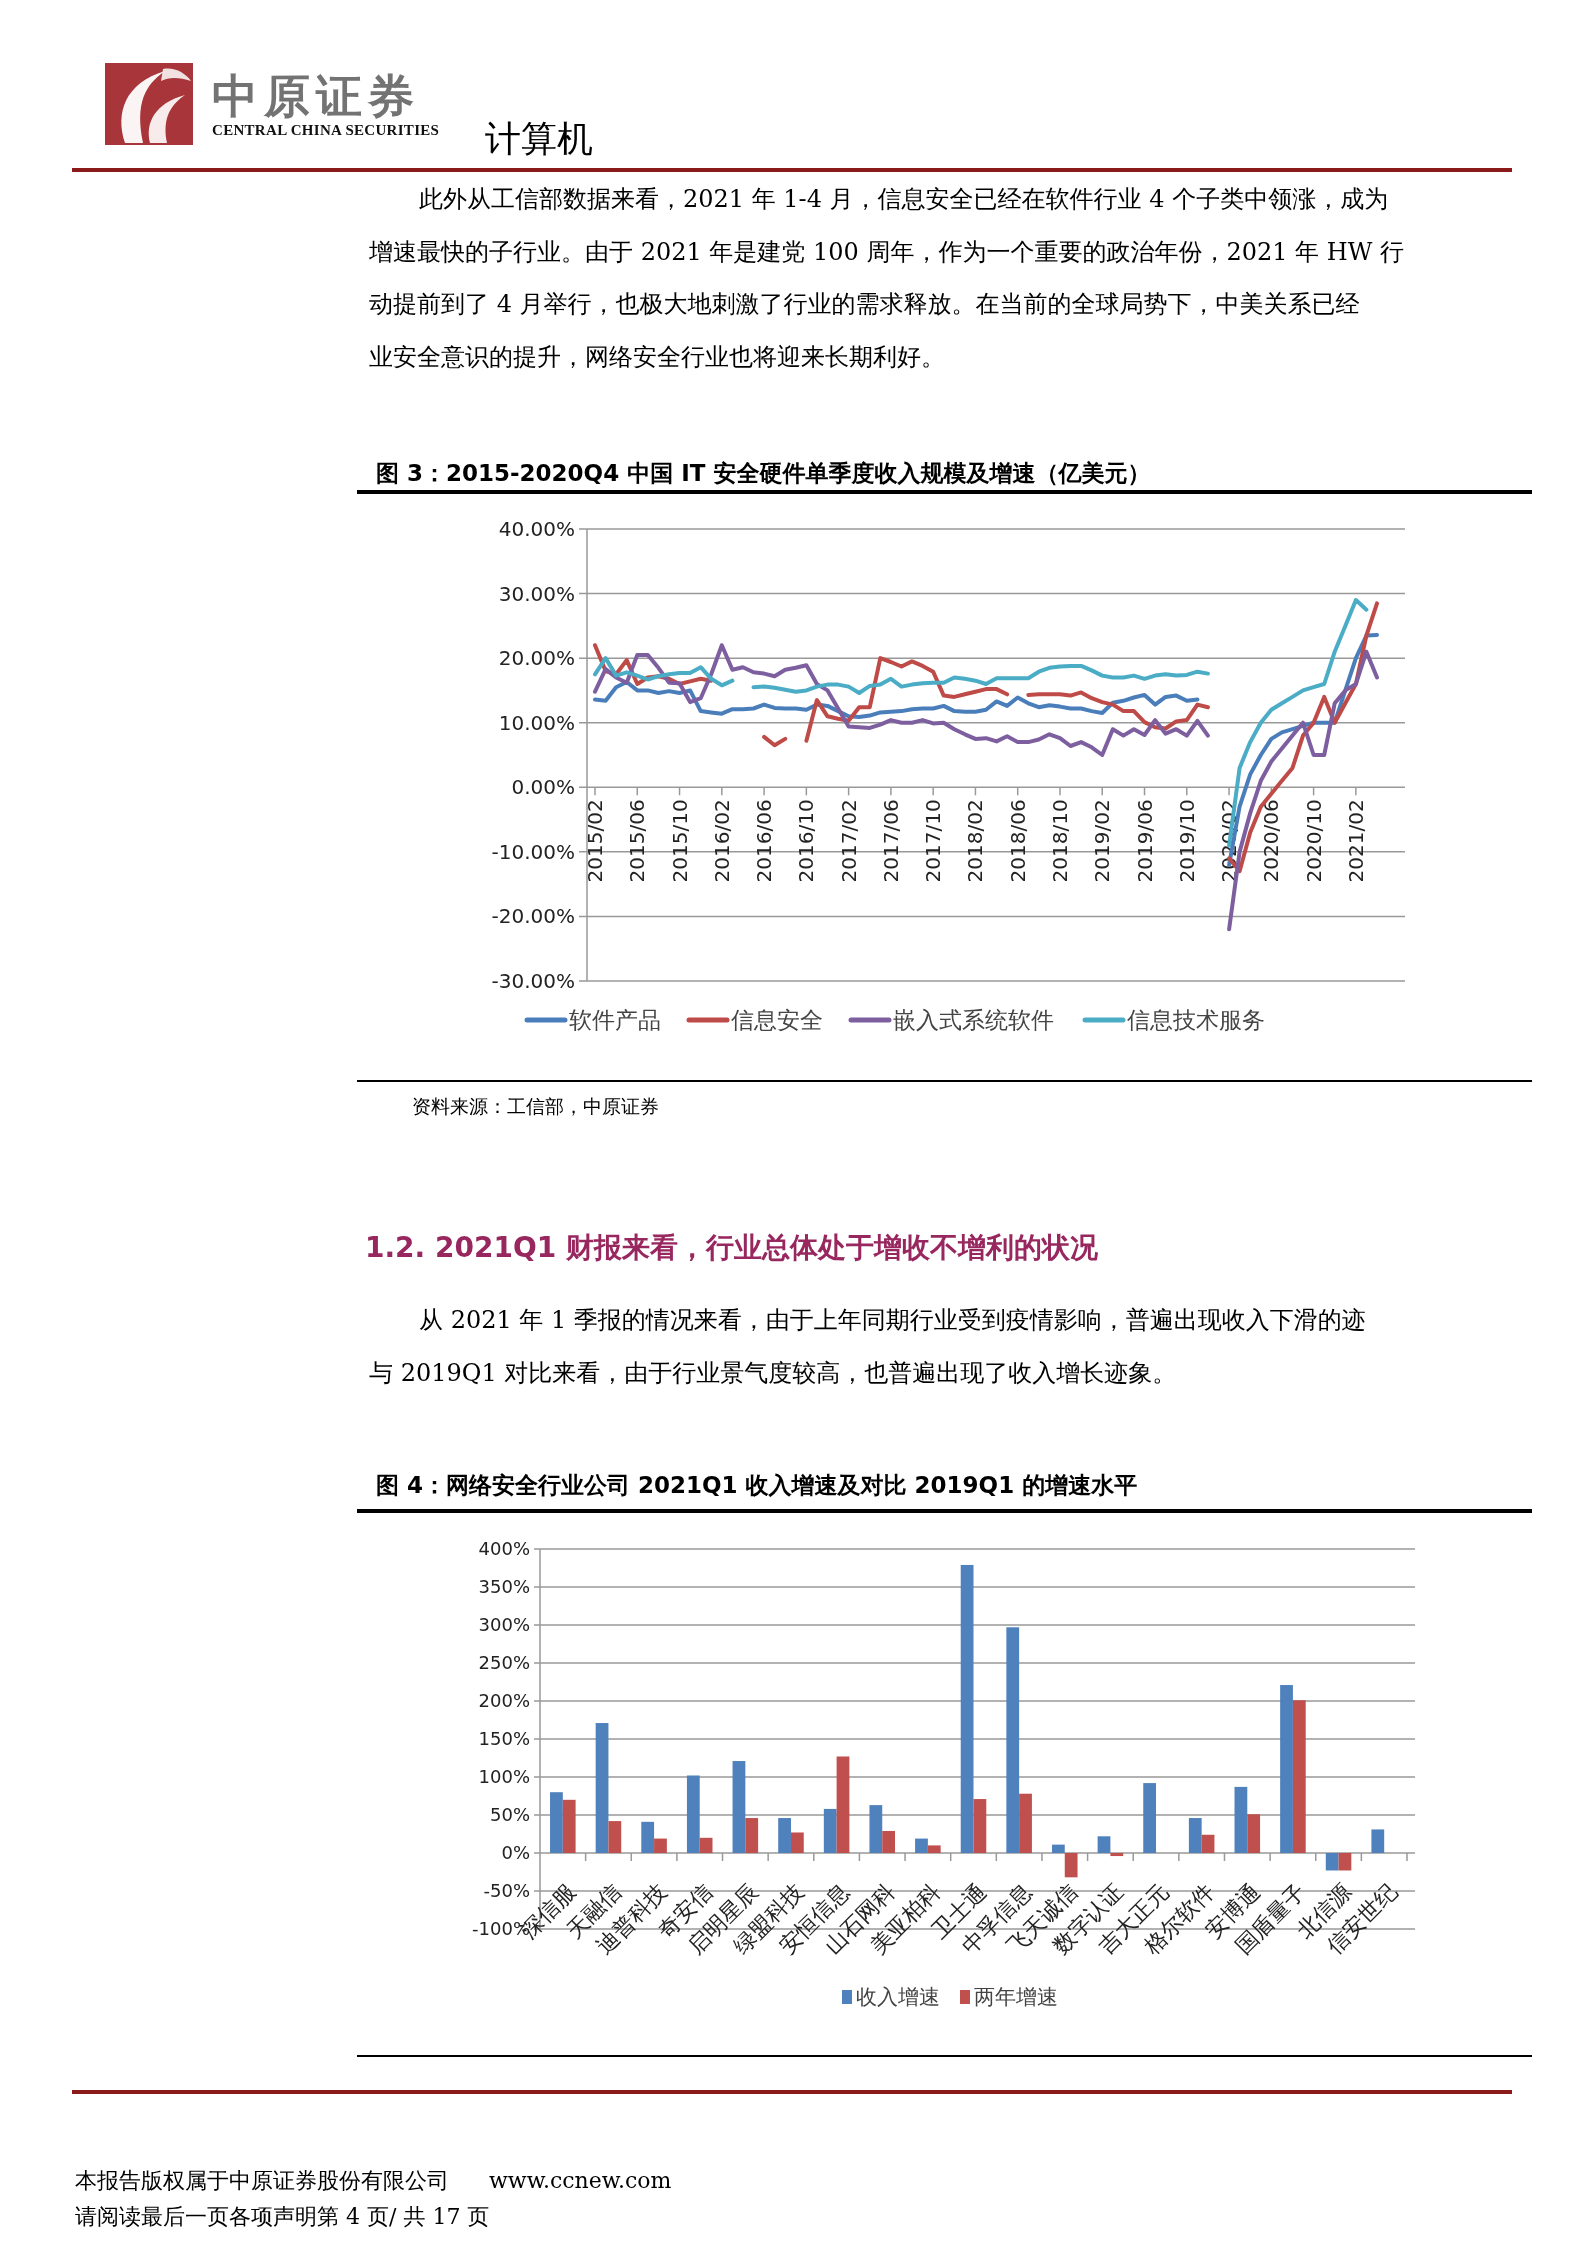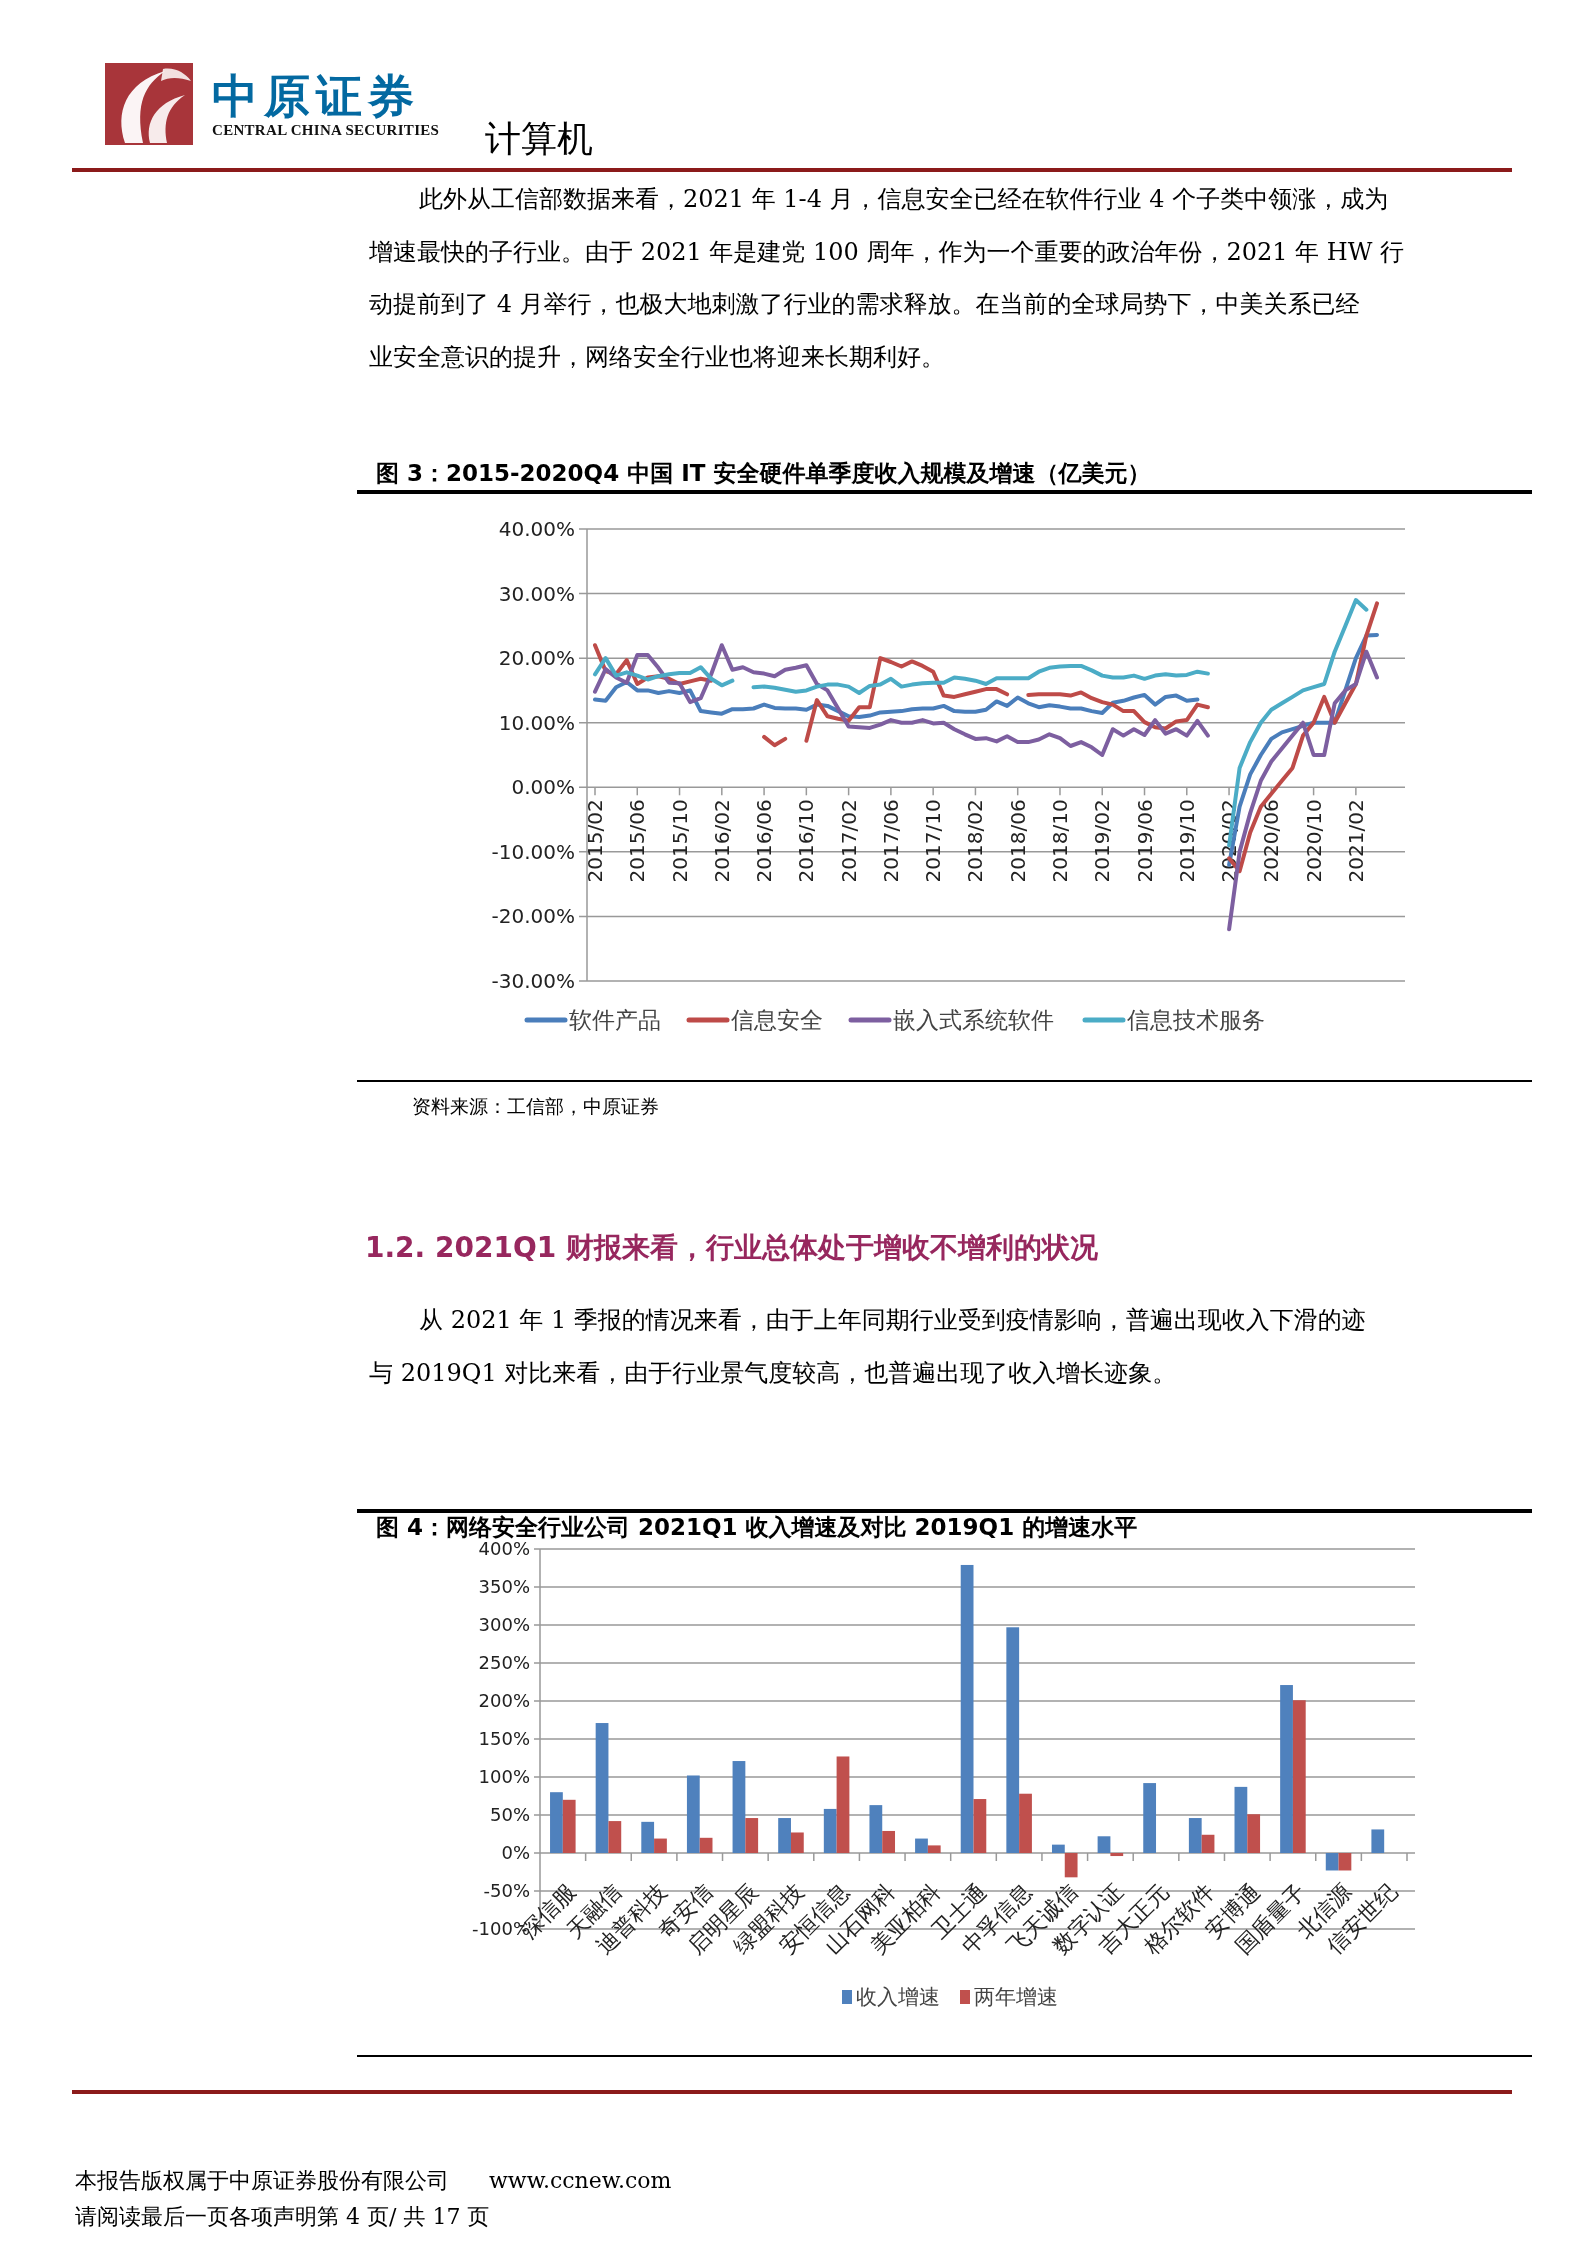--- a/index.html
+++ b/index.html
@@ -1,19 +1,19 @@
 <!DOCTYPE html>
 <html><head>
 <meta charset="utf-8">
 <style>
   html, body { margin: 0; padding: 0; background: #ffffff; }
   body { width: 1586px; height: 2244px; position: relative; font-family: "DejaVu Sans", "Liberation Sans", sans-serif; color: #000; overflow: hidden; }
   .abs { position: absolute; }
   .logo-box { left: 105px; top: 63px; width: 88px; height: 82px; background: #a8353a; overflow: hidden; }
-  .logo-cn { left: 212px; top: 66px; font-family: "DejaVu Serif", serif; font-size: 46px; font-weight: bold; letter-spacing: 6px; color: #0369a1; }
+  .logo-cn { left: 212px; top: 66px; font-family: "DejaVu Serif", serif; font-size: 46px; font-weight: bold; letter-spacing: 6px; color: #737373; }
   .logo-en { left: 212px; top: 122px; font-family: "Liberation Serif", serif; font-size: 15px; font-weight: bold; letter-spacing: 0.3px; color: #111; }
   .header-topic { left: 485px; top: 115px; font-family: "DejaVu Serif", serif; font-size: 36px; color: #000; }
   .header-rule { left: 72px; top: 168px; width: 1440px; height: 4px; background: #8b1a1a; }
   .para { left: 363px; width: 1160px; font-family: "DejaVu Serif", serif; font-size: 24px; line-height: 52.5px; text-align: justify; margin-left: 6px; }
   .para .line { display: block; white-space: nowrap; }
   .indent { padding-left: 50px; }
   .fig-title { left: 376px; font-family: "DejaVu Sans", sans-serif; font-weight: bold; font-size: 23px; white-space: nowrap; }
   .fig-rule { left: 357px; width: 1175px; height: 4px; background: #000; }
   .fig-rule-thin { left: 357px; width: 1175px; height: 2px; background: #000; }
   .source { left: 412px; font-family: "DejaVu Serif", serif; font-size: 19px; }
@@ -120,21 +120,21 @@
 <div class="abs fig-rule-thin" style="top:1080px;"></div>
 <div class="abs source" style="top:1094px;">资料来源：工信部，中原证券</div>
 
 <div class="abs section-h">1.2. 2021Q1 财报来看，行业总体处于增收不增利的状况</div>
 
 <div class="abs para" style="top:1294px;">
   <span class="line indent">从 2021 年 1 季报的情况来看，由于上年同期行业受到疫情影响，普遍出现收入下滑的迹</span>
   <span class="line">与 2019Q1 对比来看，由于行业景气度较高，也普遍出现了收入增长迹象。</span>
 </div>
 
-<div class="abs fig-title" style="top:1512px;">图 4：网络安全行业公司 2021Q1 收入增速及对比 2019Q1 的增速水平</div>
+<div class="abs fig-title" style="top:1470px;">图 4：网络安全行业公司 2021Q1 收入增速及对比 2019Q1 的增速水平</div>
 <div class="abs fig-rule" style="top:1509px;"></div>
 
 <svg class="abs" id="bar-chart" style="left:357px; top:1520px;" width="1175" height="530">
     <line x1="177" y1="29" x2="1058" y2="29" stroke="#999" stroke-width="1.5"></line>
     <text x="173" y="35" text-anchor="end" font-size="18" fill="#222">400%</text>
     <line x1="177" y1="67" x2="1058" y2="67" stroke="#999" stroke-width="1.5"></line>
     <text x="173" y="73" text-anchor="end" font-size="18" fill="#222">350%</text>
     <line x1="177" y1="105" x2="1058" y2="105" stroke="#999" stroke-width="1.5"></line>
     <text x="173" y="111" text-anchor="end" font-size="18" fill="#222">300%</text>
     <line x1="177" y1="143" x2="1058" y2="143" stroke="#999" stroke-width="1.5"></line>

